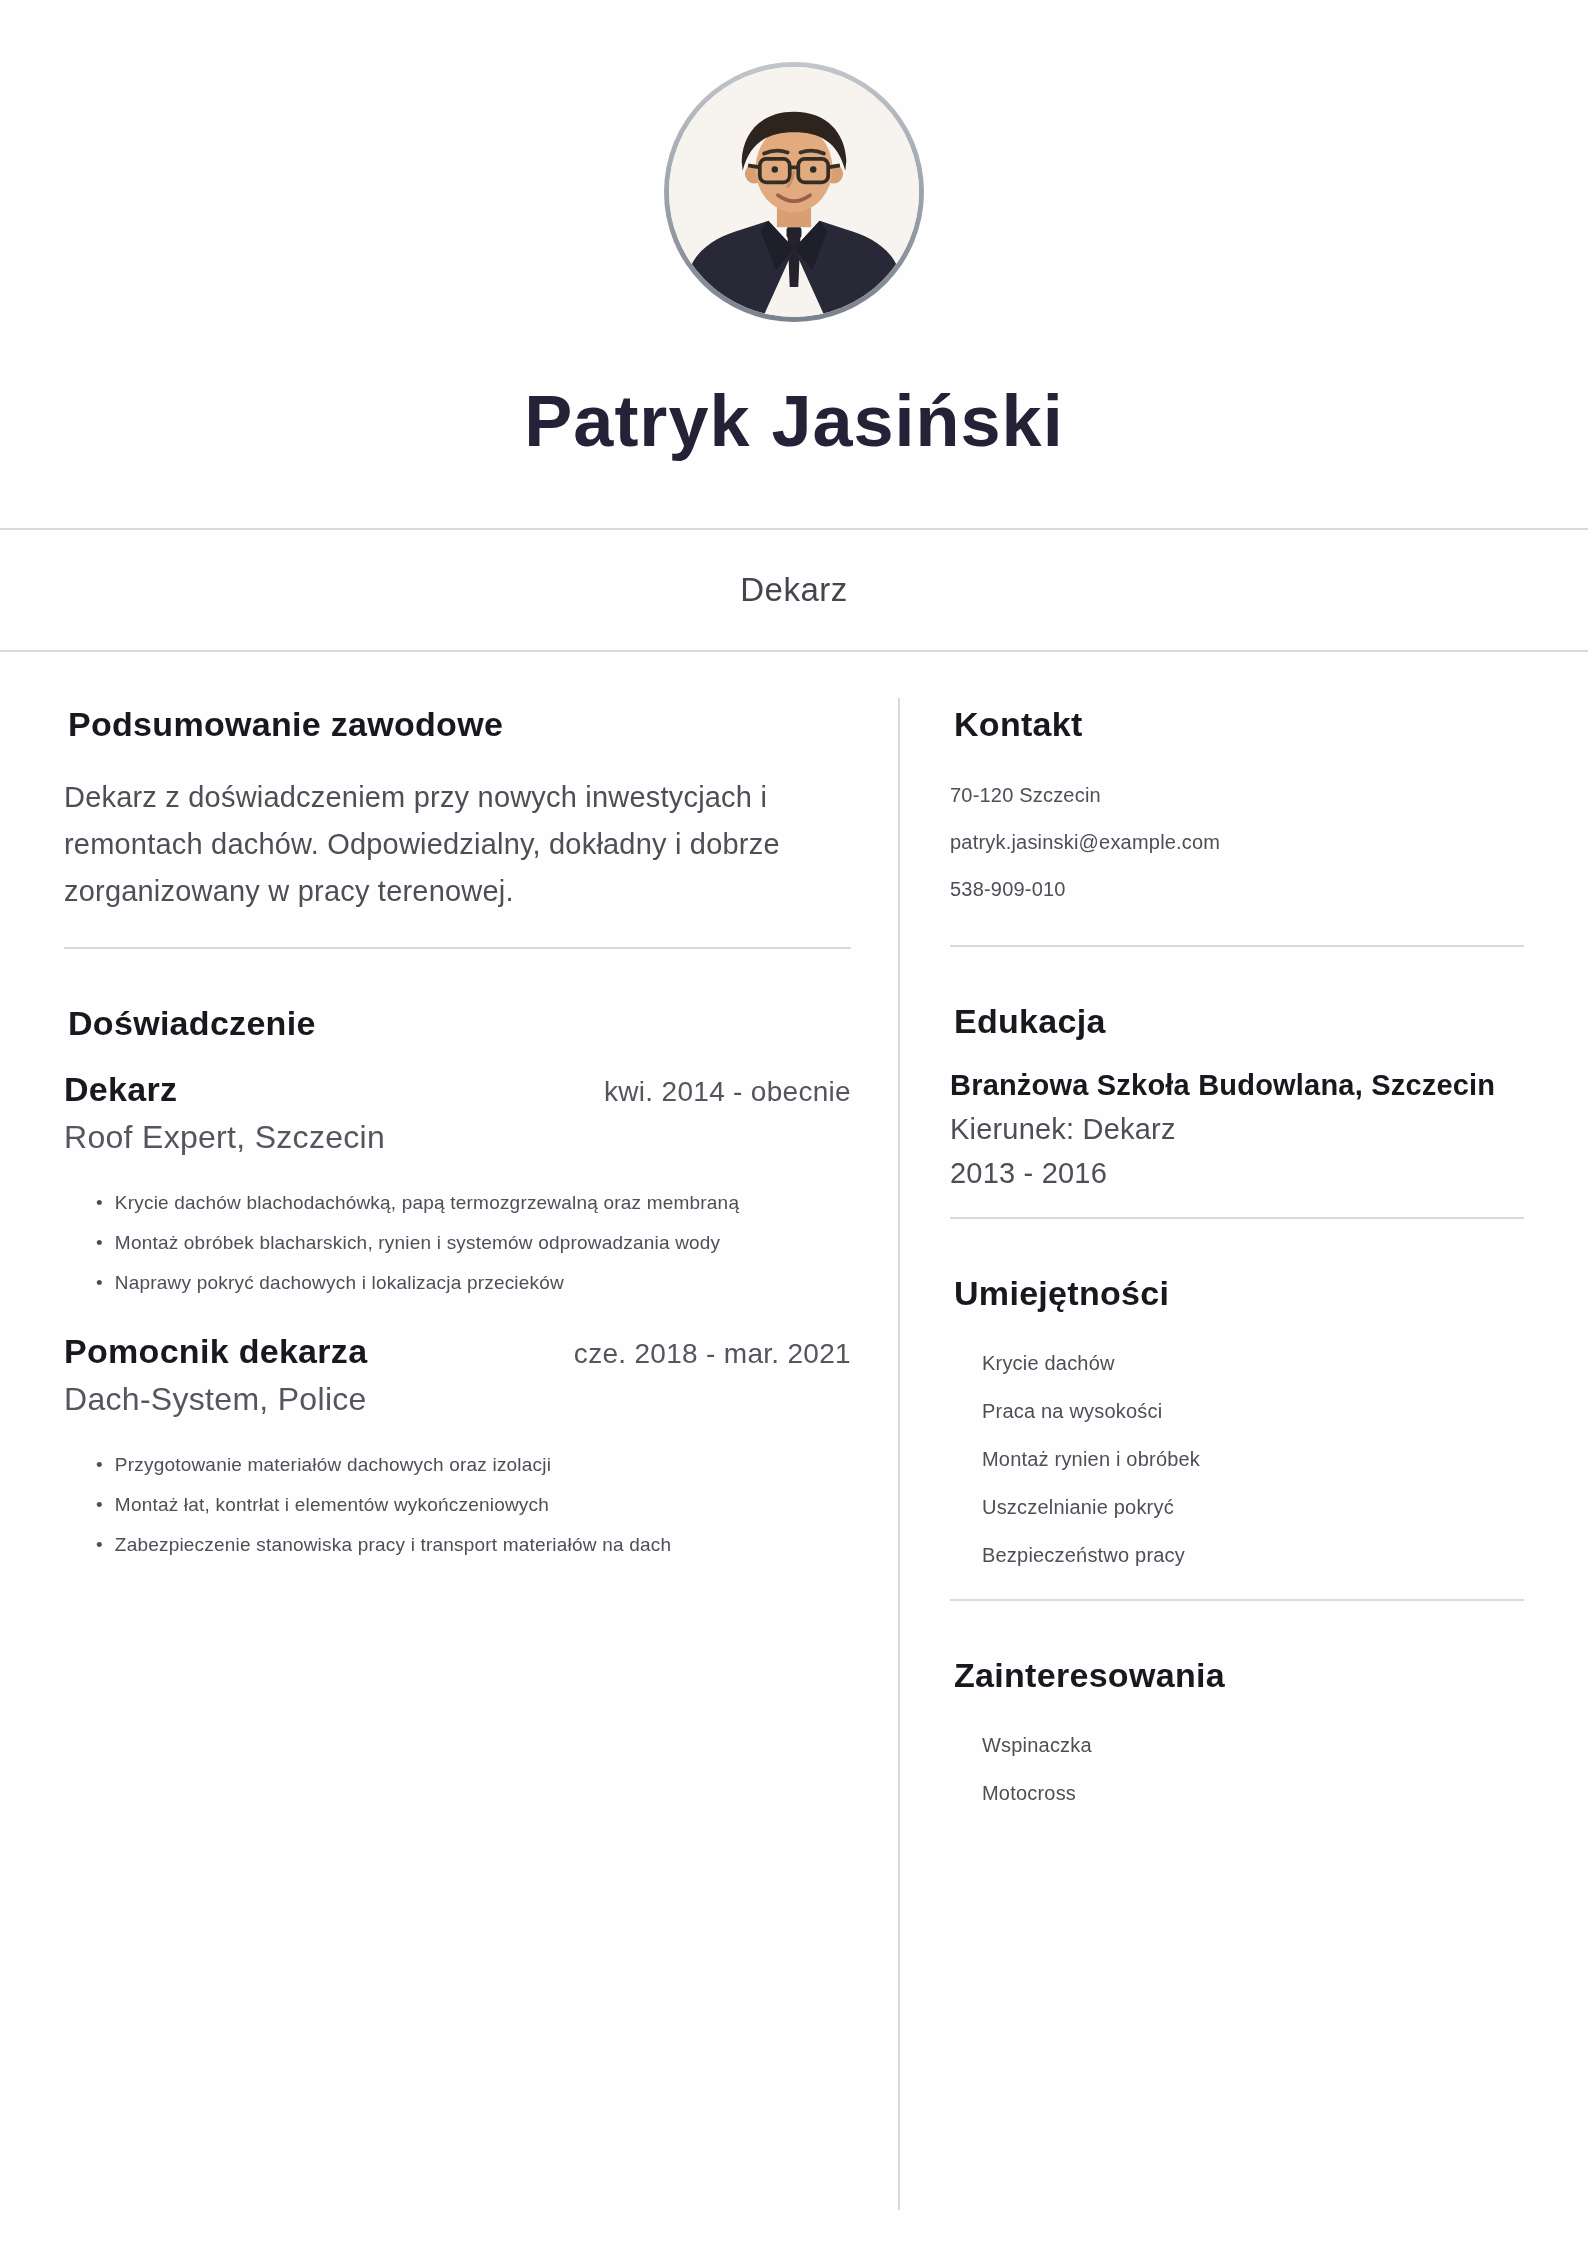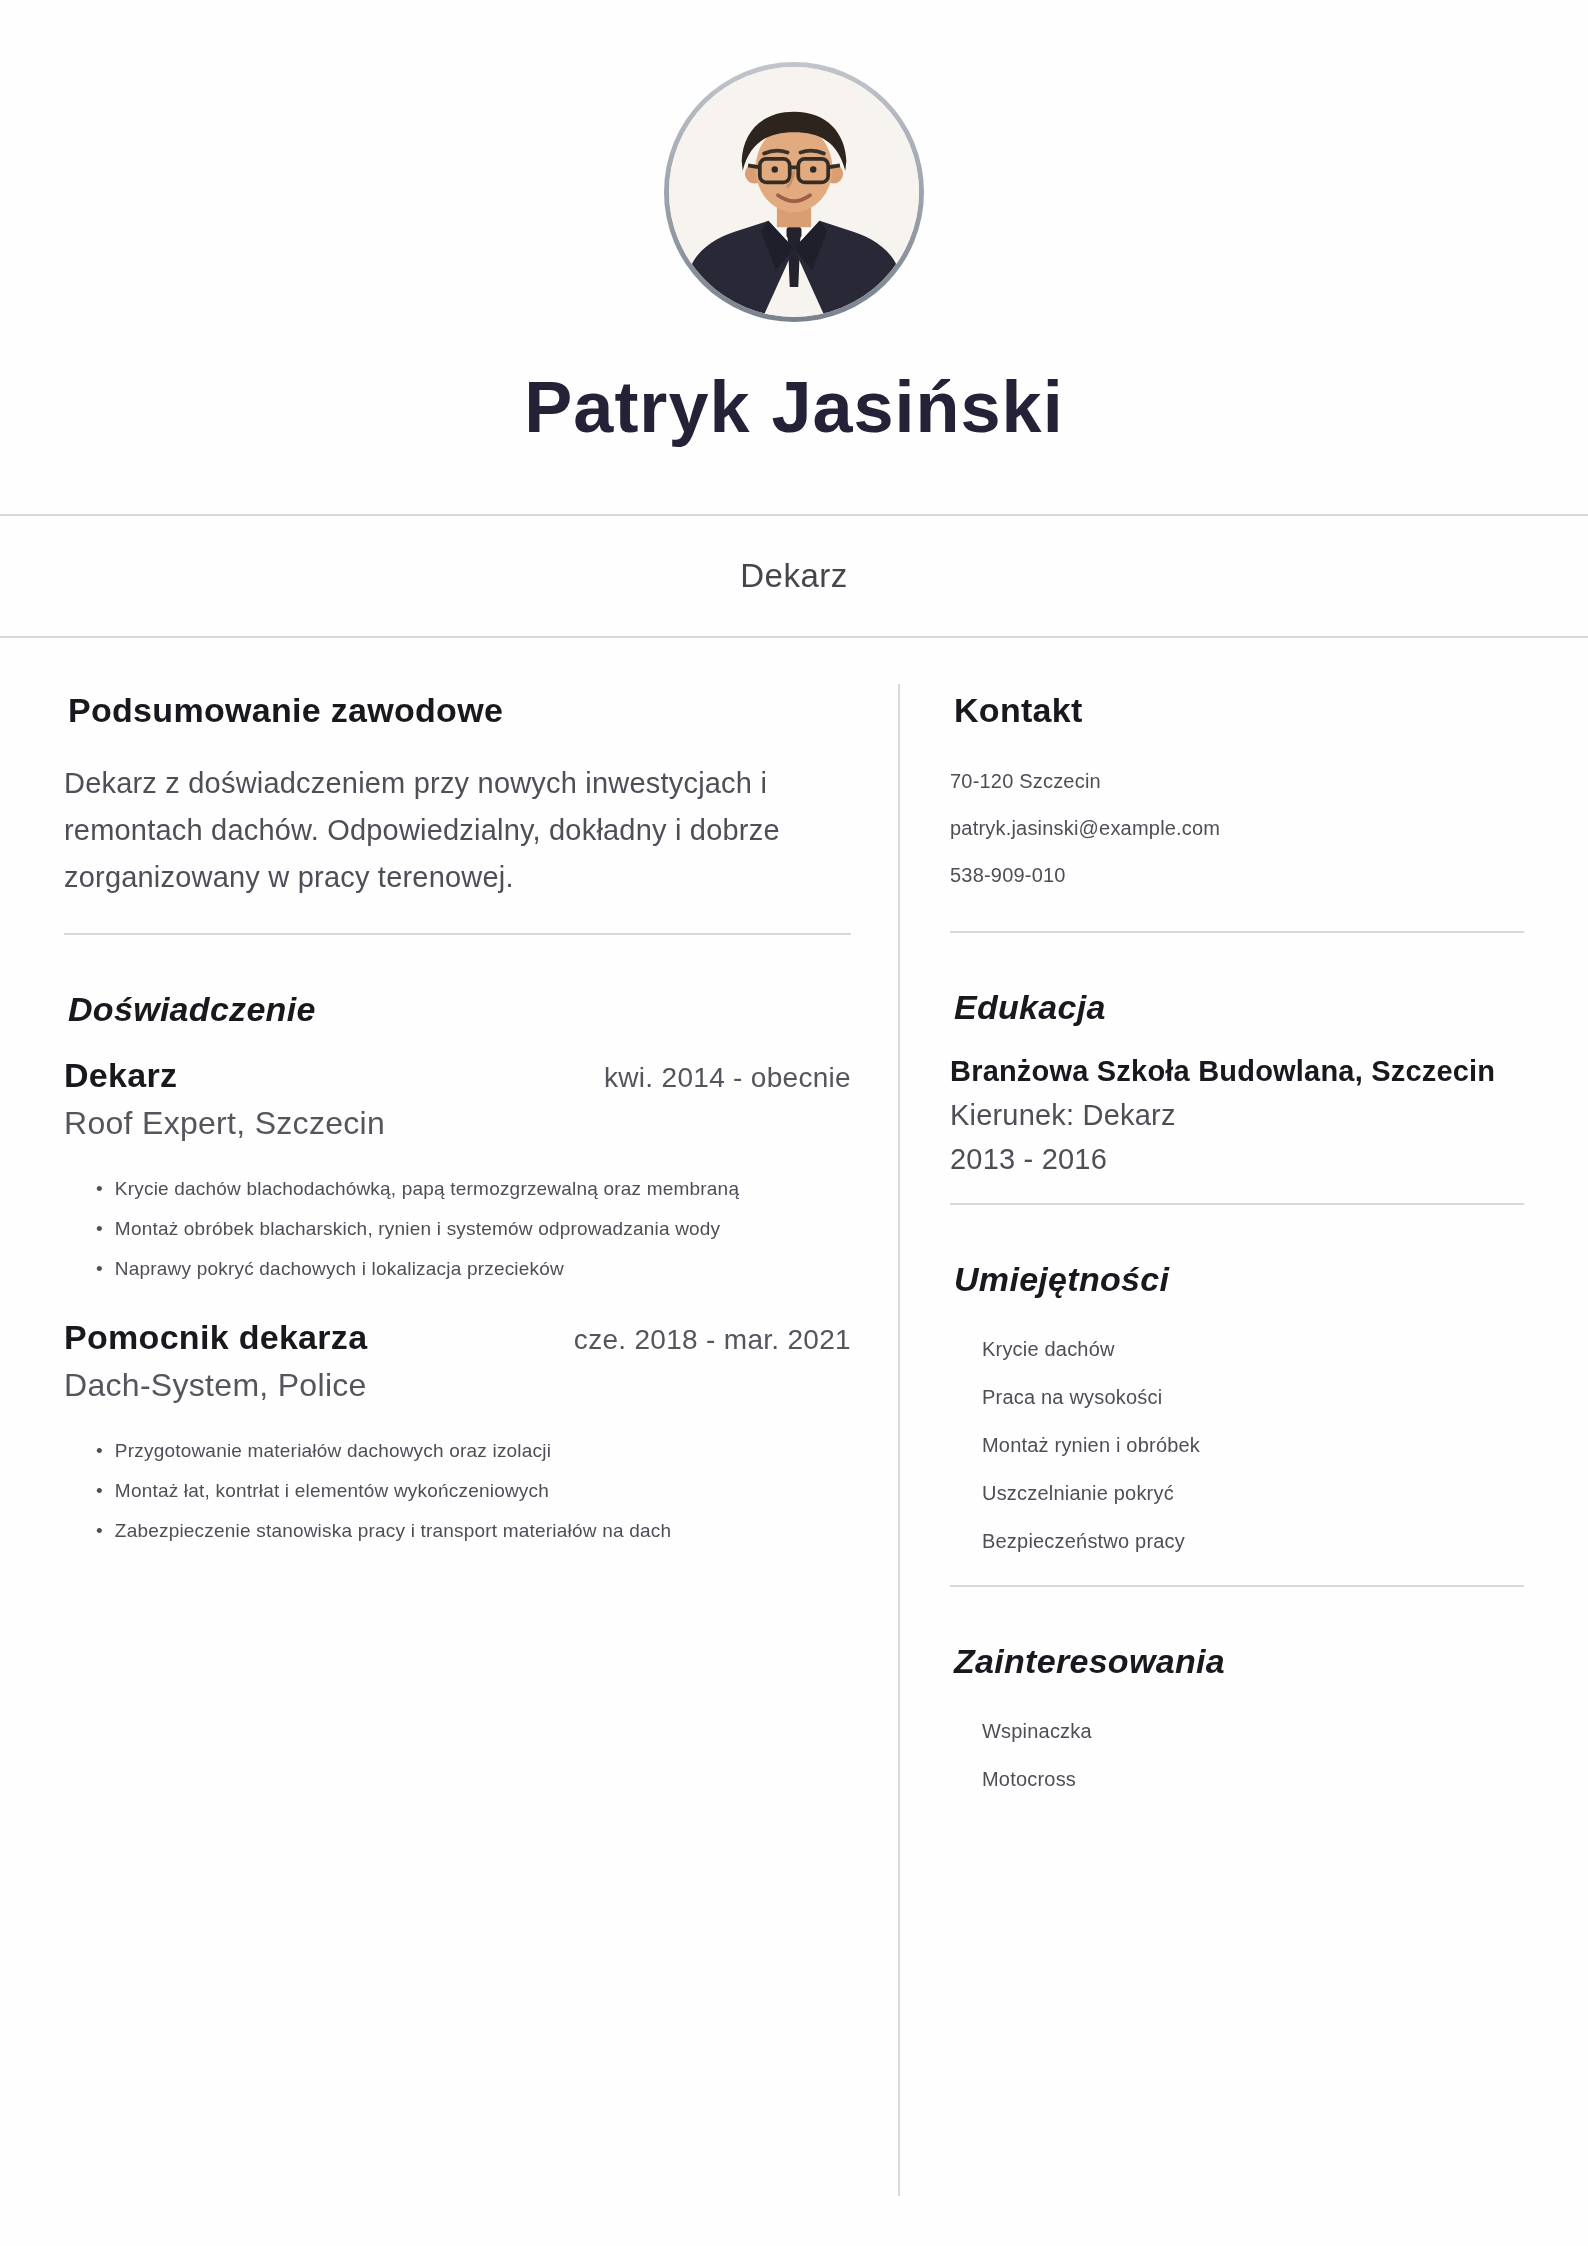--- a/index.html
+++ b/index.html
@@ -33,21 +33,21 @@
     width:260px;height:260px;border-radius:50%;
     margin:0 auto;padding:5px;
     background:linear-gradient(180deg,var(--ring-top) 0%,var(--ring-bottom) 100%);
   }
   .photo-inner{
     width:100%;height:100%;border-radius:50%;overflow:hidden;
     background:var(--photo-bg);
   }
   .photo-inner svg{display:block;width:100%;height:100%;}
   .name{
-    margin:46px 0 0;
+    margin:60px 0 0;
     font-size:72px;line-height:1.1;
     font-weight:bold;
     color:var(--name);
     letter-spacing:1px;
     text-align:center;
   }
 
   
   .band{
     margin-top:67px;
@@ -72,21 +72,21 @@
     width:2px;height:1512px;
     background:var(--line);
   }
   h2{
     margin:4px;
     font-size:34px;line-height:40px;
     font-weight:bold;color:var(--ink);
     letter-spacing:.3px;
   }
   .hdiv{border:0;border-top:2px solid var(--line);margin:32px 0 0;}
-  .mt-lg{margin-top:54px;font-style:italic;}
+  .mt-lg{margin-top:54px;}
 
   
   .summary-text{
     margin:30px 0 0;
     font-size:29px;line-height:47px;
     letter-spacing:.2px;
     color:var(--body);
   }
   .job{margin-top:26px;}
   .job + .job{margin-top:28px;}

